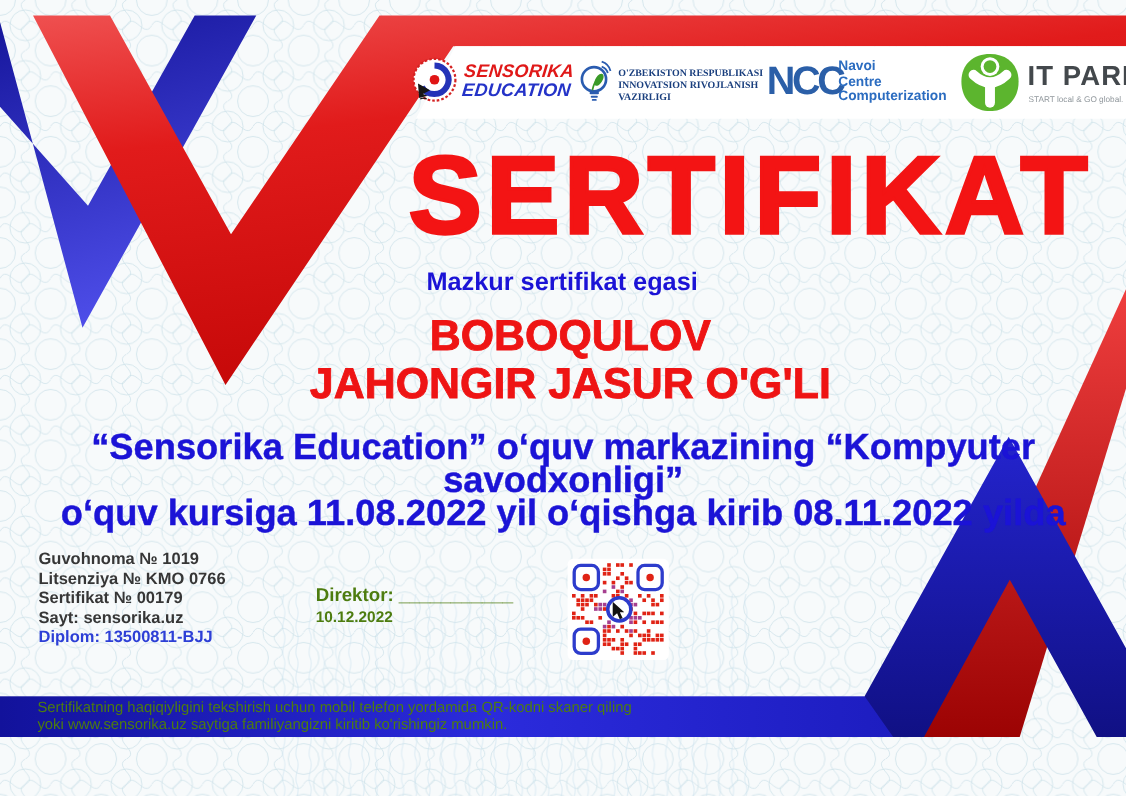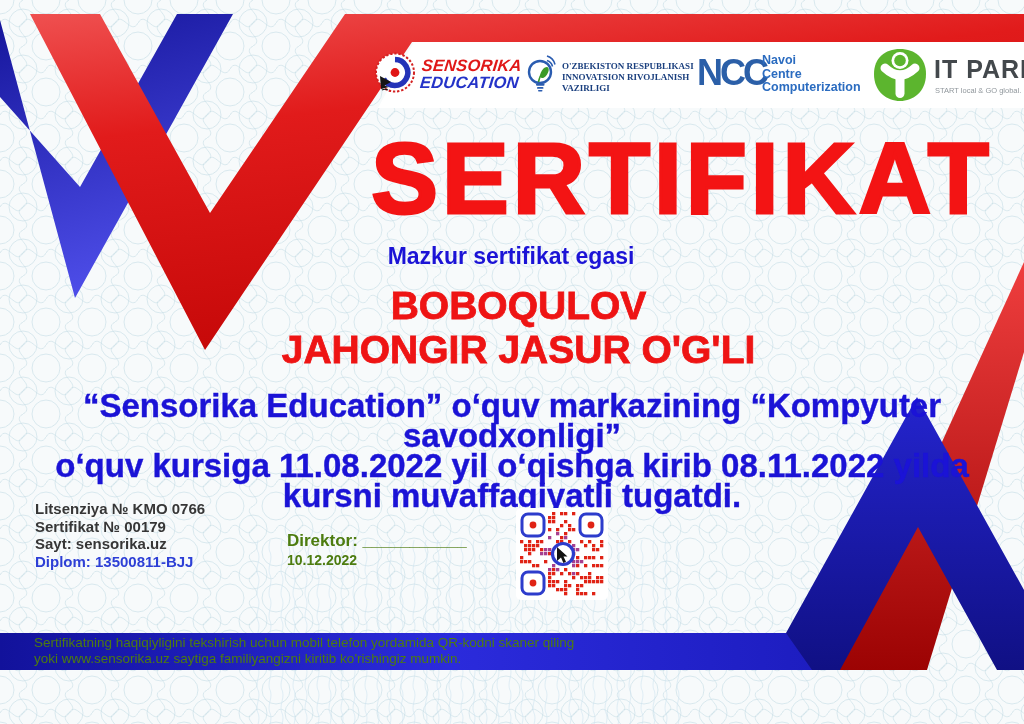--- a/index.html
+++ b/index.html
@@ -148,24 +148,24 @@
 
   <div class="abs z title">SERTIFIKAT</div>
   <div class="abs z subtitle">Mazkur sertifikat egasi</div>
   <div class="abs z name">
     <div>BOBOQULOV</div>
     <div>JAHONGIR JASUR O'G'LI</div>
   </div>
   <div class="abs z body-text">
     <div>“Sensorika Education” o‘quv markazining “Kompyuter savodxonligi”</div>
     <div>o‘quv kursiga 11.08.2022 yil o‘qishga kirib 08.11.2022 yilda</div>
-    <div>kursni muvaffaqiyatli tugatdi.</div>
   </div>
 
   <div class="abs z details">
+    <div>Guvohnoma № 1019</div>
     <div>Litsenziya № KMO 0766</div>
     <div>Sertifikat № 00179</div>
     <div>Sayt: sensorika.uz</div>
     <div class="diplom">Diplom: 13500811-BJJ</div>
   </div>
 
   <div class="abs z director">
     <div><span>Direktor:</span>&nbsp;<span>___________</span></div>
     <div class="date">10.12.2022</div>
   </div>

